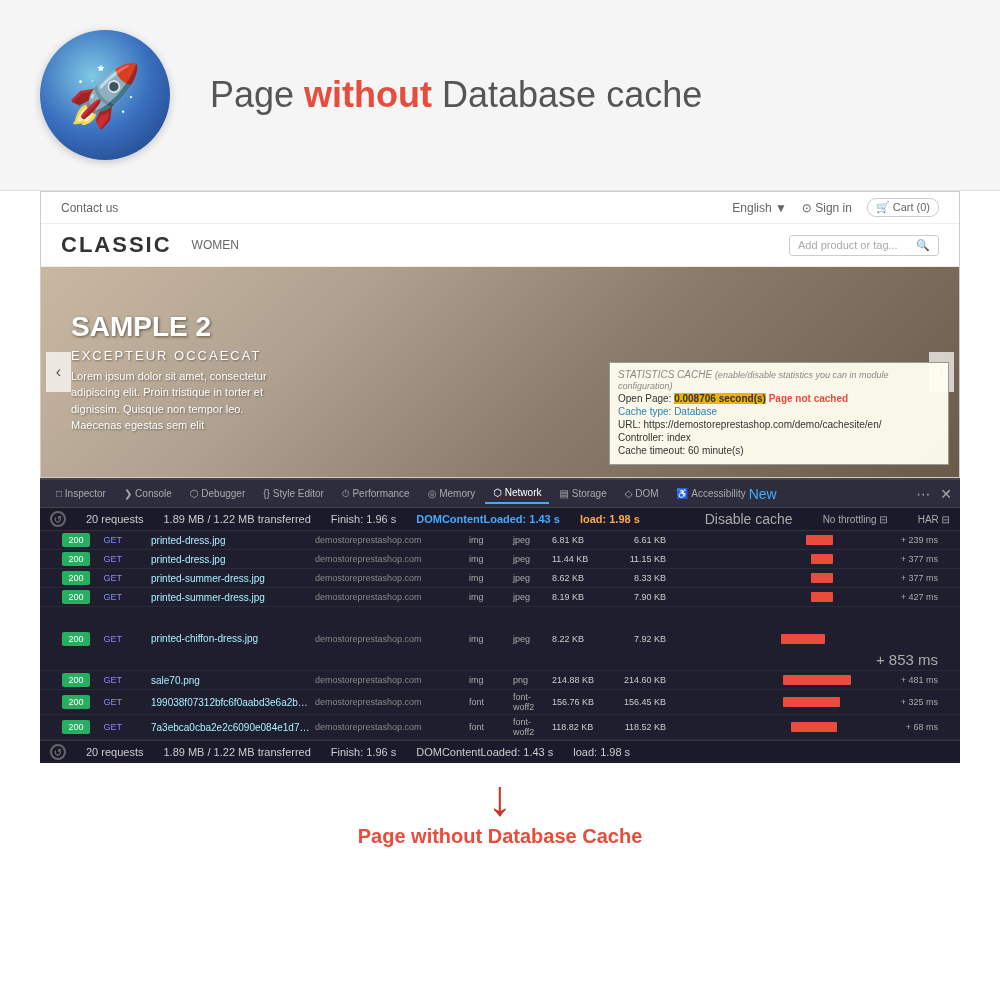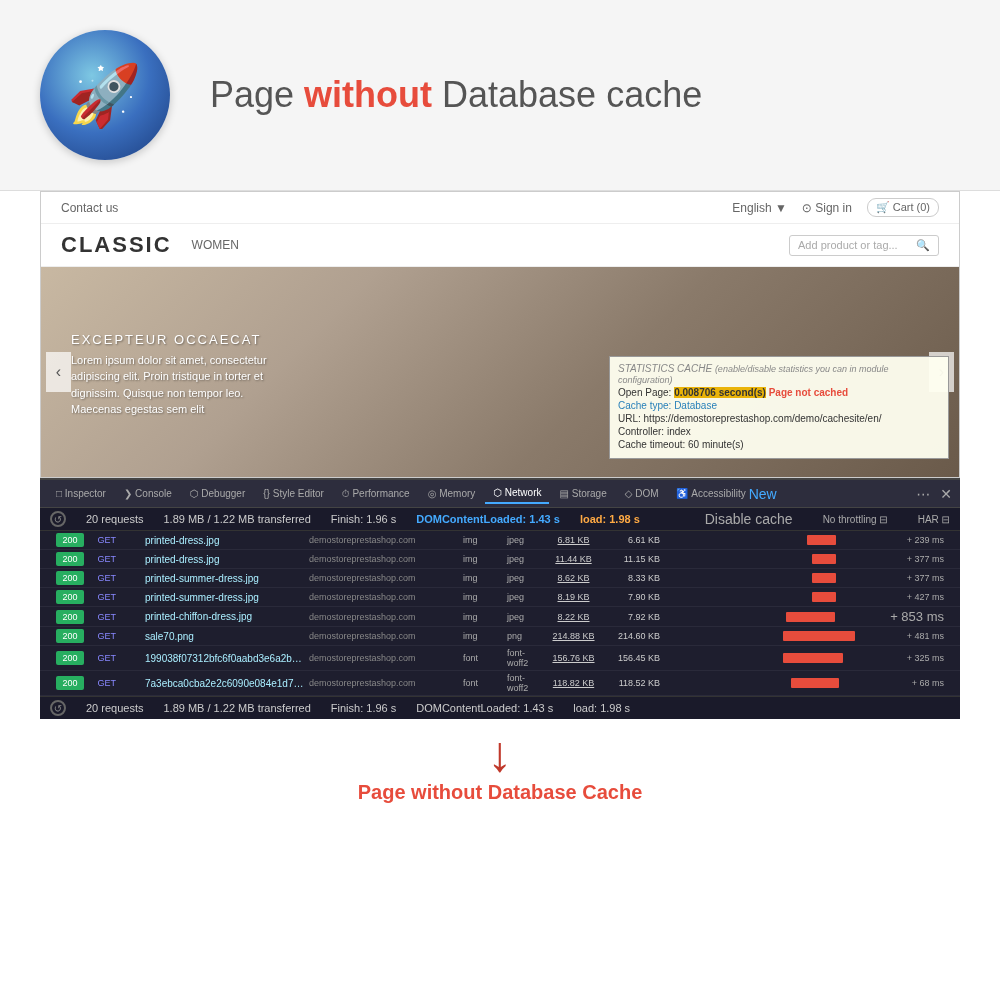--- a/index.html
+++ b/index.html
@@ -153,21 +153,21 @@
       font-size: 11px;
       max-width: 220px;
       line-height: 1.5;
       text-shadow: 1px 1px 2px rgba(0,0,0,0.4);
     }
 
     
     .stats-overlay {
       position: absolute;
       right: 10px;
-      bottom: 18px;
+      bottom: 12px;
       background: rgba(255,255,240,0.95);
       border: 1px solid #999;
       padding: 6px 8px;
       font-size: 10px;
       color: #333;
       max-width: 340px;
       z-index: 3;
     }
     .stats-title {
       font-weight: bold;
@@ -282,21 +282,21 @@
     .stats-item .load-val { color: #fa4; font-weight: bold; }
 
     
     .network-table {
       background: #1e1e2e;
       width: 100%;
     }
     .network-row {
       display: flex;
       align-items: center;
-      padding: 2px 16px;
+      padding: 2px 22px;
       border-bottom: 1px solid #2a2a3a;
       font-size: 10px;
       color: #ccc;
       gap: 4px;
     }
     .status-badge {
       width: 28px;
       height: 14px;
       background: #27ae60;
       color: white;
@@ -305,21 +305,21 @@
       align-items: center;
       justify-content: center;
       border-radius: 2px;
       flex-shrink: 0;
     }
     .method-col { width: 28px; color: #88f; font-size: 9px; flex-shrink: 0; text-align: right; }
     .file-col { width: 160px; overflow: hidden; text-overflow: ellipsis; white-space: nowrap; color: #aef; font-size: 10px; margin-left: 25px; }
     .domain-col { width: 150px; color: #888; font-size: 9px; overflow: hidden; }
     .type-col { width: 40px; color: #aaa; font-size: 9px; }
     .mime-col { width: 35px; color: #aaa; font-size: 9px; }
-    .size-col { width: 55px; color: #ccc; font-size: 9px; text-align: center; text-decoration: underline; }
+    .size-col { width: 55px; color: #ccc; font-size: 9px; text-align: left; }
     .transferred-col { width: 55px; color: #ccc; font-size: 9px; text-align: right; }
     .timeline-col { flex: 1; height: 14px; position: relative; }
     .timeline-bar {
       position: absolute;
       top: 2px;
       height: 10px;
       background: #e74c3c;
       border-radius: 1px;
     }
 
@@ -384,20 +384,21 @@
     <div class="search-box">
       <span style="color:#aaa; font-size:11px;">Add product or tag...</span>
       <span style="margin-left:auto;">🔍</span>
     </div>
   </div>
 
   <div class="hero-banner">
     <button class="hero-arrow-left">‹</button>
 
     <div class="hero-content">
+      <div class="hero-title">SAMPLE 2</div>
       <div class="hero-subtitle">EXCEPTEUR OCCAECAT</div>
       <div class="hero-desc">Lorem ipsum dolor sit amet, consectetur adipiscing elit. Proin tristique in torter et dignissim. Quisque non tempor leo. Maecenas egestas sem elit</div>
     </div>
 
     <div class="stats-overlay">
       <div class="stats-title">
         <span>STATISTICS CACHE</span>
         <span style="color:#888; font-weight:normal; font-size:9px;">(enable/disable statistics you can in module configuration)</span>
       </div>
       <div class="stats-row">
@@ -514,21 +515,21 @@
       <span class="method-col">GET</span>
       <span class="file-col">printed-chiffon-dress.jpg</span>
       <span class="domain-col">demostoreprestashop.com</span>
       <span class="type-col">img</span>
       <span class="mime-col">jpeg</span>
       <span class="size-col">8.22 KB</span>
       <span class="transferred-col">7.92 KB</span>
       <div class="timeline-col">
           <div class="timeline-bar" style="left:55%; width:22%;"></div>
         </div>
-      <span style="font-size:13px; color:#aaa; white-space:nowrap;">+ 853 ms</span>
+      <span style="font-size:15px; color:#aaa; white-space:nowrap;margin-top:42px;">+ 853 ms</span>
     </div>
     <div class="network-row">
       <span class="status-badge">200</span>
       <span class="method-col">GET</span>
       <span class="file-col">sale70.png</span>
       <span class="domain-col">demostoreprestashop.com</span>
       <span class="type-col">img</span>
       <span class="mime-col">png</span>
       <span class="size-col">214.88 KB</span>
       <span class="transferred-col">214.60 KB</span>

